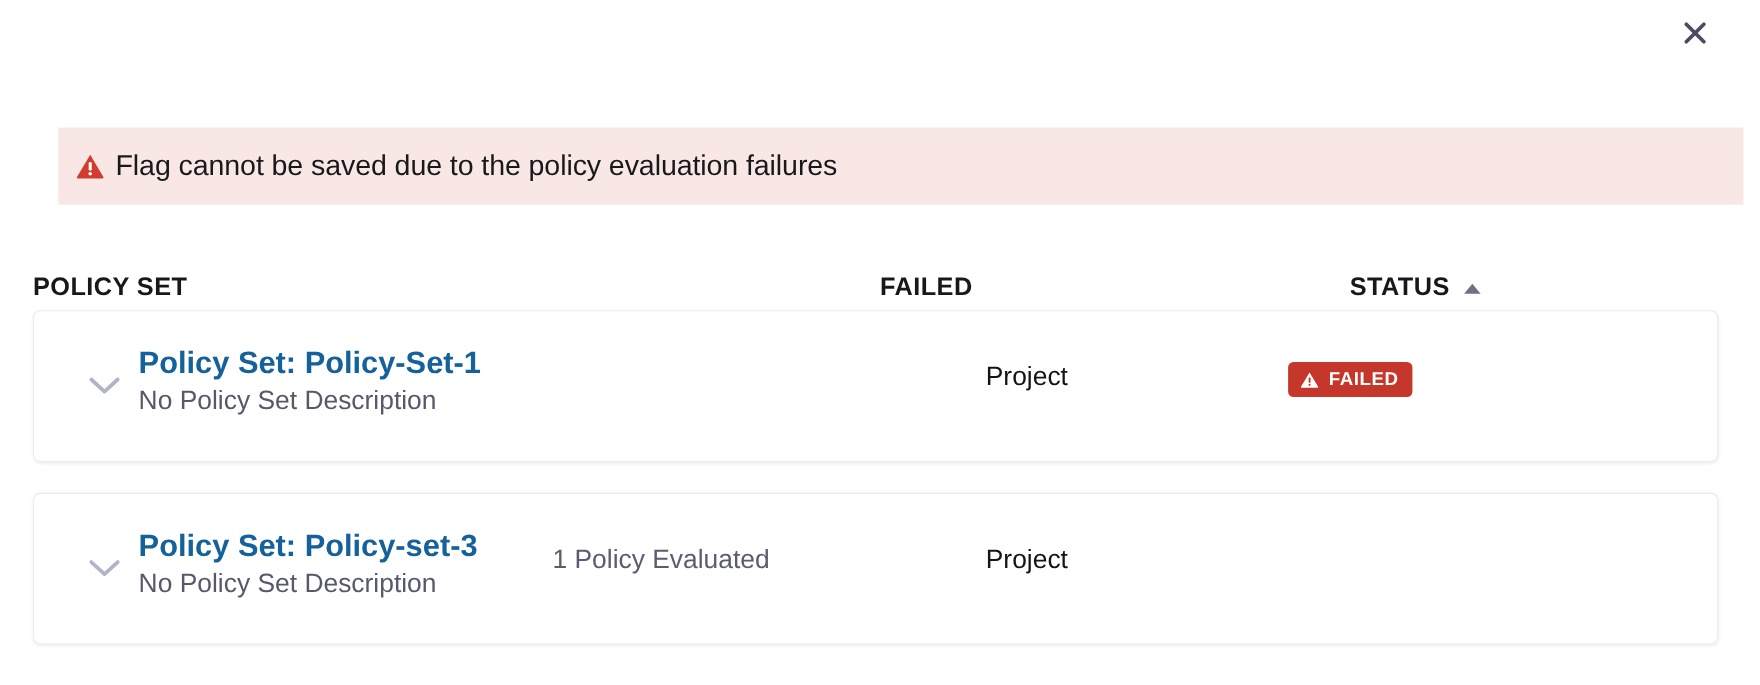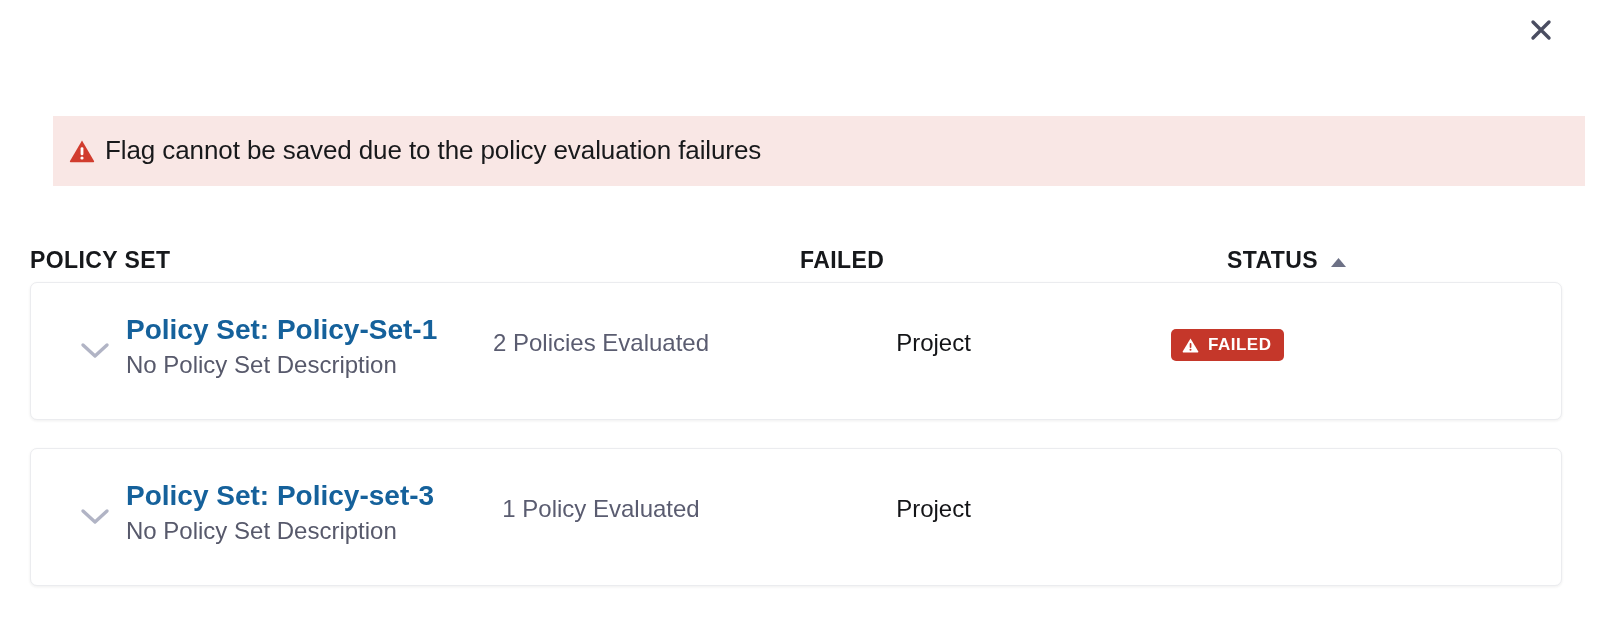--- a/index.html
+++ b/index.html
@@ -280,21 +280,20 @@
             <path d="M3 3 L15 14 L27 3" fill="none" stroke="#b1b4c5" stroke-width="3.4" stroke-linecap="round" stroke-linejoin="round"></path>
           </svg>
         </span>
       </div>
 
       <div class="policyset-cell">
         <a class="policyset-link" href="#">Policy Set: Policy-Set-1</a>
         <span class="policyset-desc">No Policy Set Description</span>
       </div>
 
-      <div class="policies-count">2 Policies Evaluated</div>
 
       <div class="source-cell">Project</div>
 
       <div class="status-cell">
         <span class="badge badge-failed">
           <span class="badge-icon">
             <svg width="17" height="17" viewBox="0 0 17 17" aria-hidden="true">
               <path d="M8.5 1.6 L16.3 14.6 Q16.7 15.4 15.8 15.4 L1.2 15.4 Q0.3 15.4 0.7 14.6 Z" fill="#ffffff"></path>
               <rect x="7.7" y="6.1" width="1.7" height="4.9" rx="0.8" fill="#c5372a"></rect>
               <circle cx="8.5" cy="12.8" r="1" fill="#c5372a"></circle>

